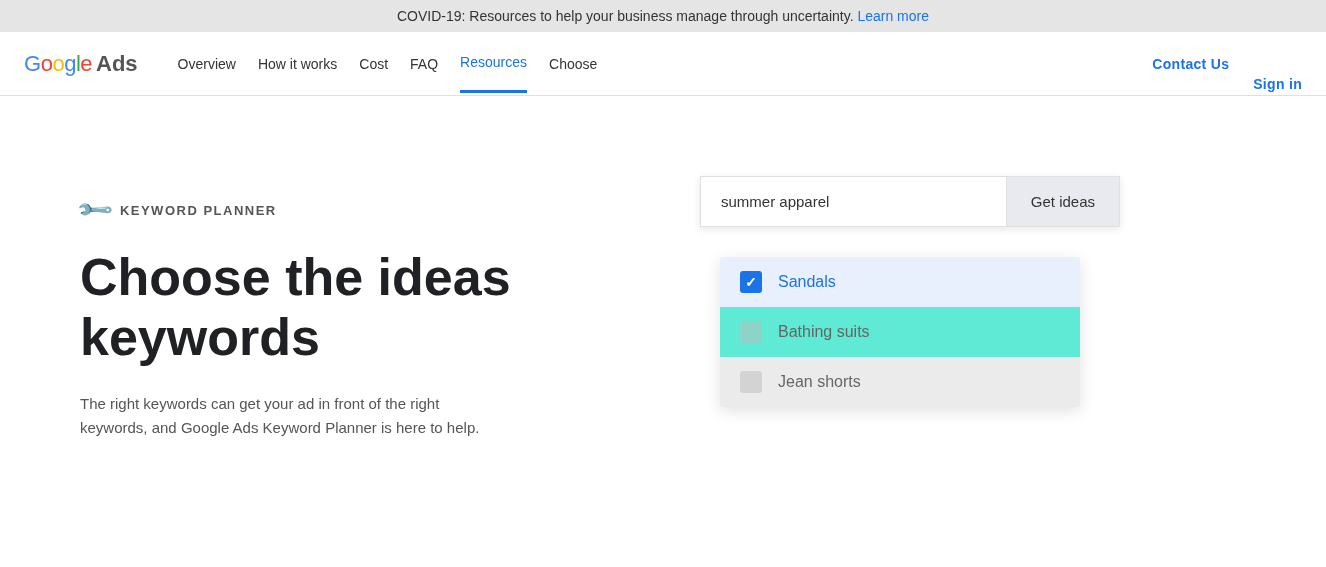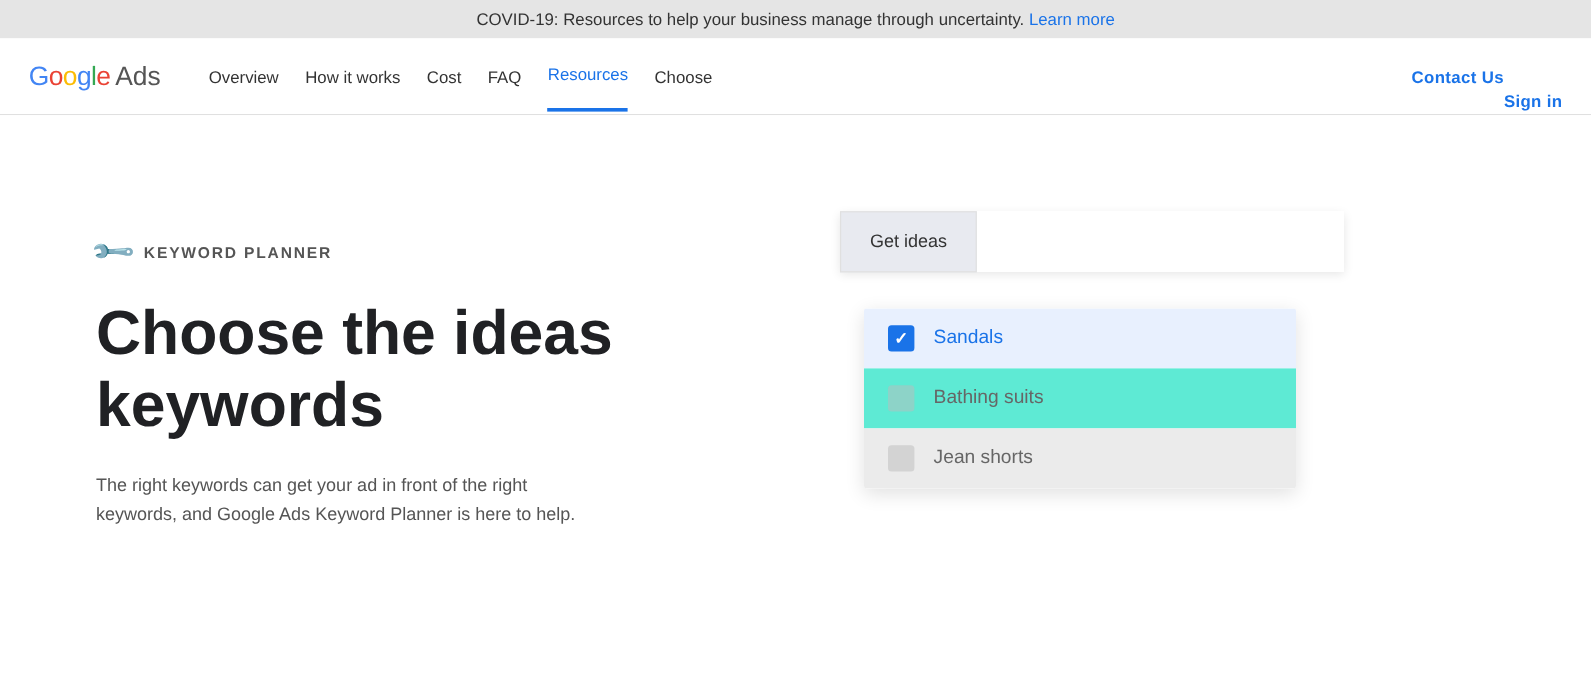--- a/index.html
+++ b/index.html
@@ -42,21 +42,21 @@
     }
     .logo-g { color: #4285f4; }
     .logo-o1 { color: #ea4335; }
     .logo-o2 { color: #fbbc05; }
     .logo-g2 { color: #4285f4; }
     .logo-l { color: #34a853; }
     .logo-e { color: #ea4335; }
     .logo-ads {
       font-size: 22px;
       color: #555;
-      font-weight: 400;
+      font-weight: 700;
       margin-left: 4px;
     }
 
     .nav-links {
       display: flex;
       align-items: center;
       gap: 22px;
       flex: 1;
       list-style: none;
     }
@@ -69,20 +69,21 @@
     }
     .nav-links li.active a {
       color: #1a73e8;
       border-bottom: 3px solid #1a73e8;
       font-weight: 500;
     }
 
     .nav-actions {
       display: flex;
       align-items: center;
+      gap: 24px;
     }
     .contact-us-btn {
       color: #1a73e8;
       font-size: 14px;
       font-weight: 700;
       text-decoration: none;
       letter-spacing: 0.3px;
     }
     .signin-btn {
       color: #1a73e8;
@@ -293,20 +294,21 @@
     </div>
     <h1 class="main-heading">
       <span>Choose the ideas</span><br>
       <span>keywords</span>
     </h1>
     <p class="description">The right keywords can get your ad in front of the right keywords, and Google Ads Keyword Planner is here to help.</p>
   </div>
 
   <div class="right-section">
     <div class="search-bar">
+      <input type="text" class="search-input" value="summer apparel" placeholder="summer apparel" style="">
       <button class="get-ideas-btn">Get ideas</button>
     </div>
 
     <div class="suggestions-container">
       <div class="suggestion-item checked">
         <div class="checkbox checked-box">
           <span class="checkmark">✓</span>
         </div>
         <span class="suggestion-label blue">Sandals</span>
       </div>

